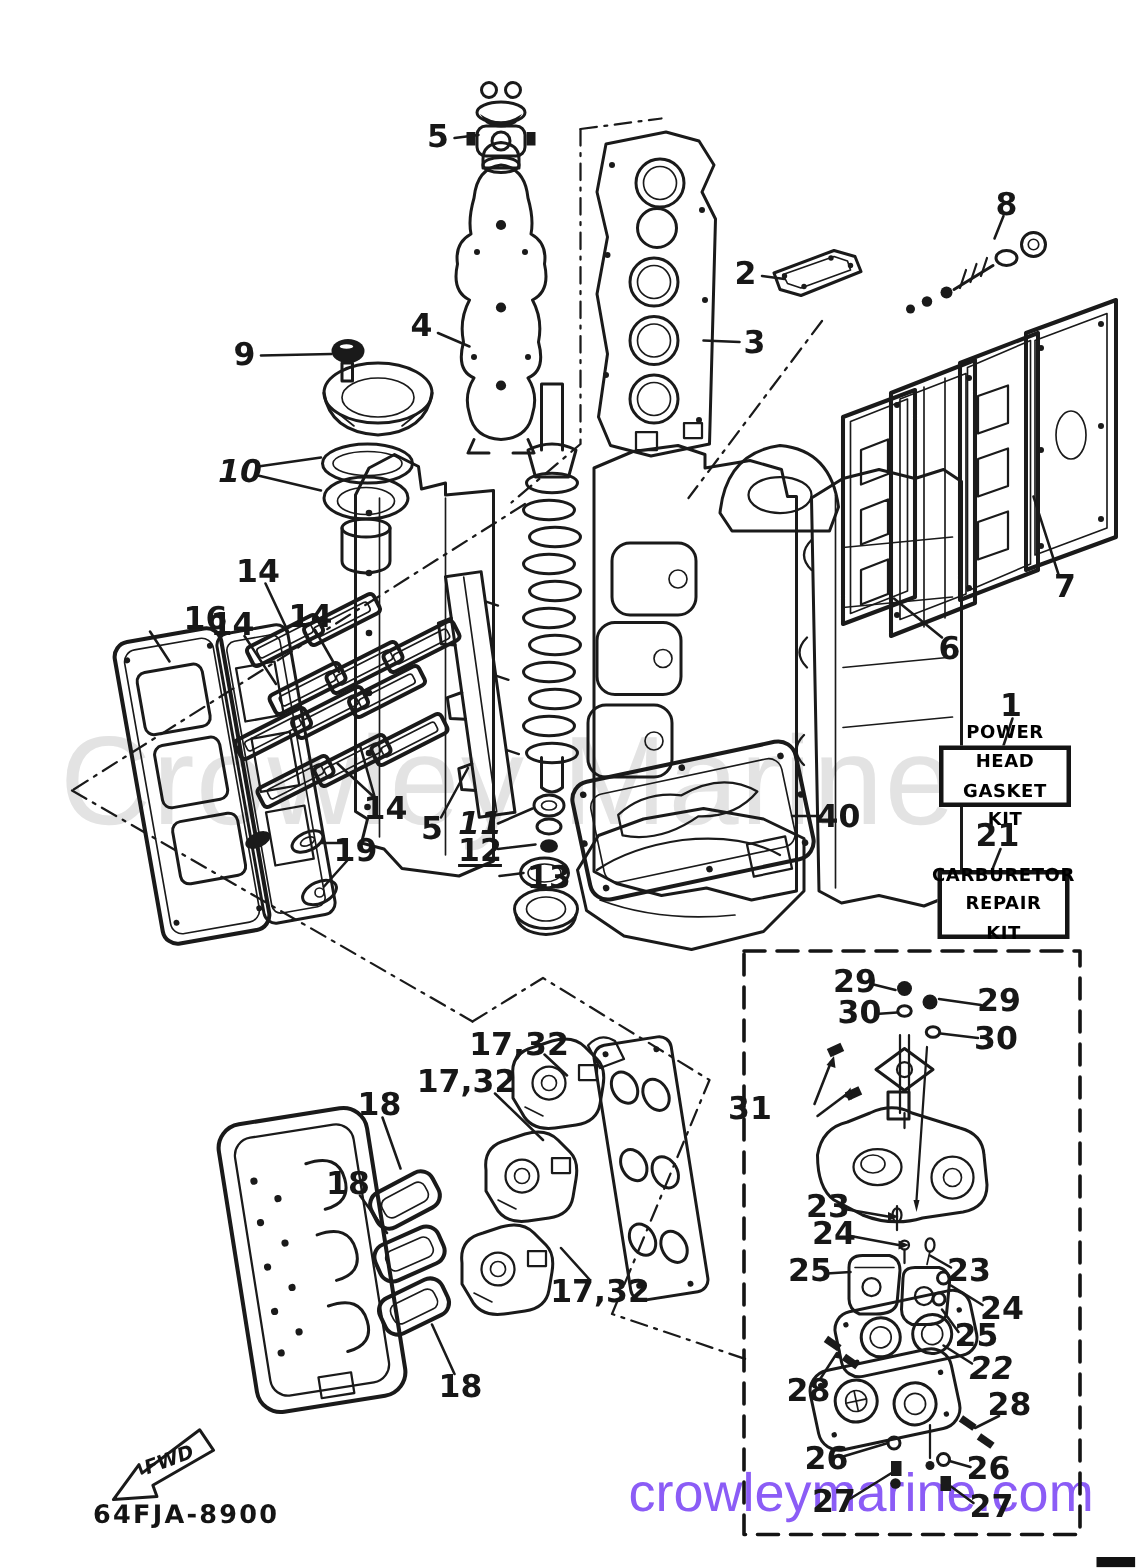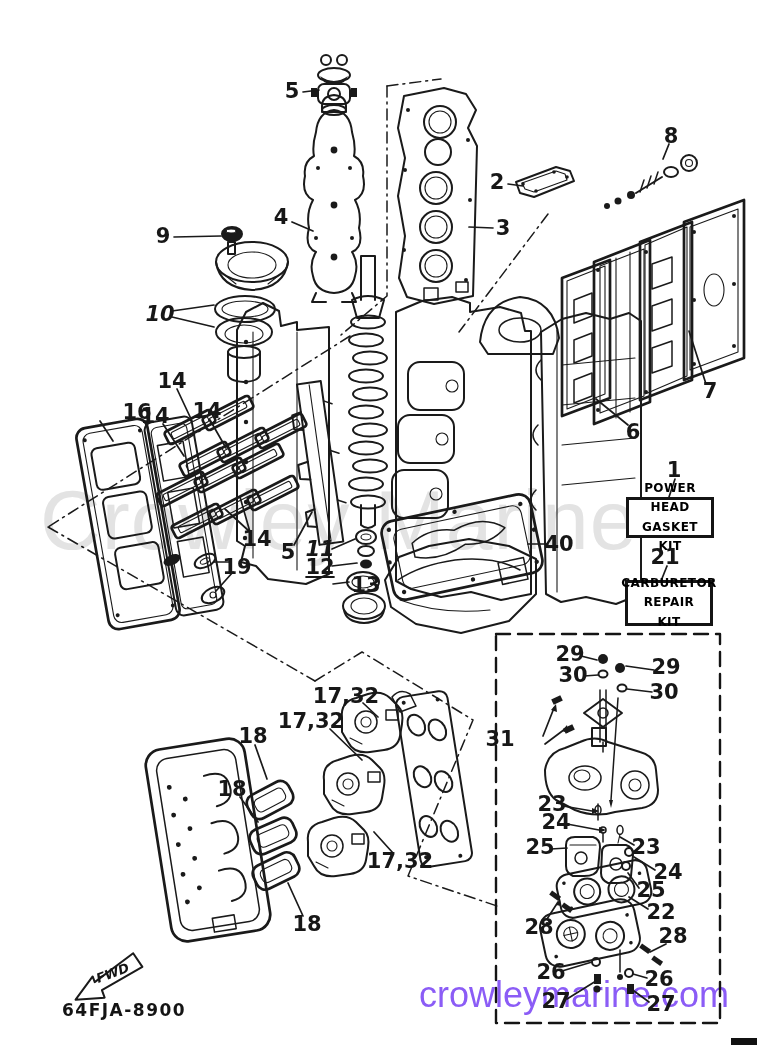--- a/index.html
+++ b/index.html
@@ -539,21 +539,21 @@
       <div class="callout" style="left: 94px; top: 412px; margin-left: 43px;">16</div>
       <div class="callout" style="left: 346px; top: 696px;">17,32</div>
       <div class="callout" style="left: 311px; top: 721px;">17,32</div>
       <div class="callout" style="left: 400px; top: 861px;">17,32</div>
       <div class="callout" style="left: 253px; top: 736px;">18</div>
       <div class="callout" style="left: 232px; top: 789px;">18</div>
       <div class="callout" style="left: 307px; top: 924px;">18</div>
       <div class="callout" style="left: 237px; top: 567px;">19</div>
       <div class="callout" style="left: 559px; top: 544px;">40</div>
       <div class="callout" style="left: 665px; top: 557px;">21</div>
-      <div class="callout" style="left: 661px; top: 912px;">22</div>
+      <div class="callout" style="left: 661px; top: 912px; font-style: italic;">22</div>
       <div class="callout" style="left: 552px; top: 804px;">23</div>
       <div class="callout" style="left: 646px; top: 847px;">23</div>
       <div class="callout" style="left: 556px; top: 822px;">24</div>
       <div class="callout" style="left: 668px; top: 872px;">24</div>
       <div class="callout" style="left: 540px; top: 847px;">25</div>
       <div class="callout" style="left: 651px; top: 890px;">25</div>
       <div class="callout" style="left: 551px; top: 972px;">26</div>
       <div class="callout" style="left: 659px; top: 979px;">26</div>
       <div class="callout" style="left: 556px; top: 1001px;">27</div>
       <div class="callout" style="left: 661px; top: 1004px;">27</div>

